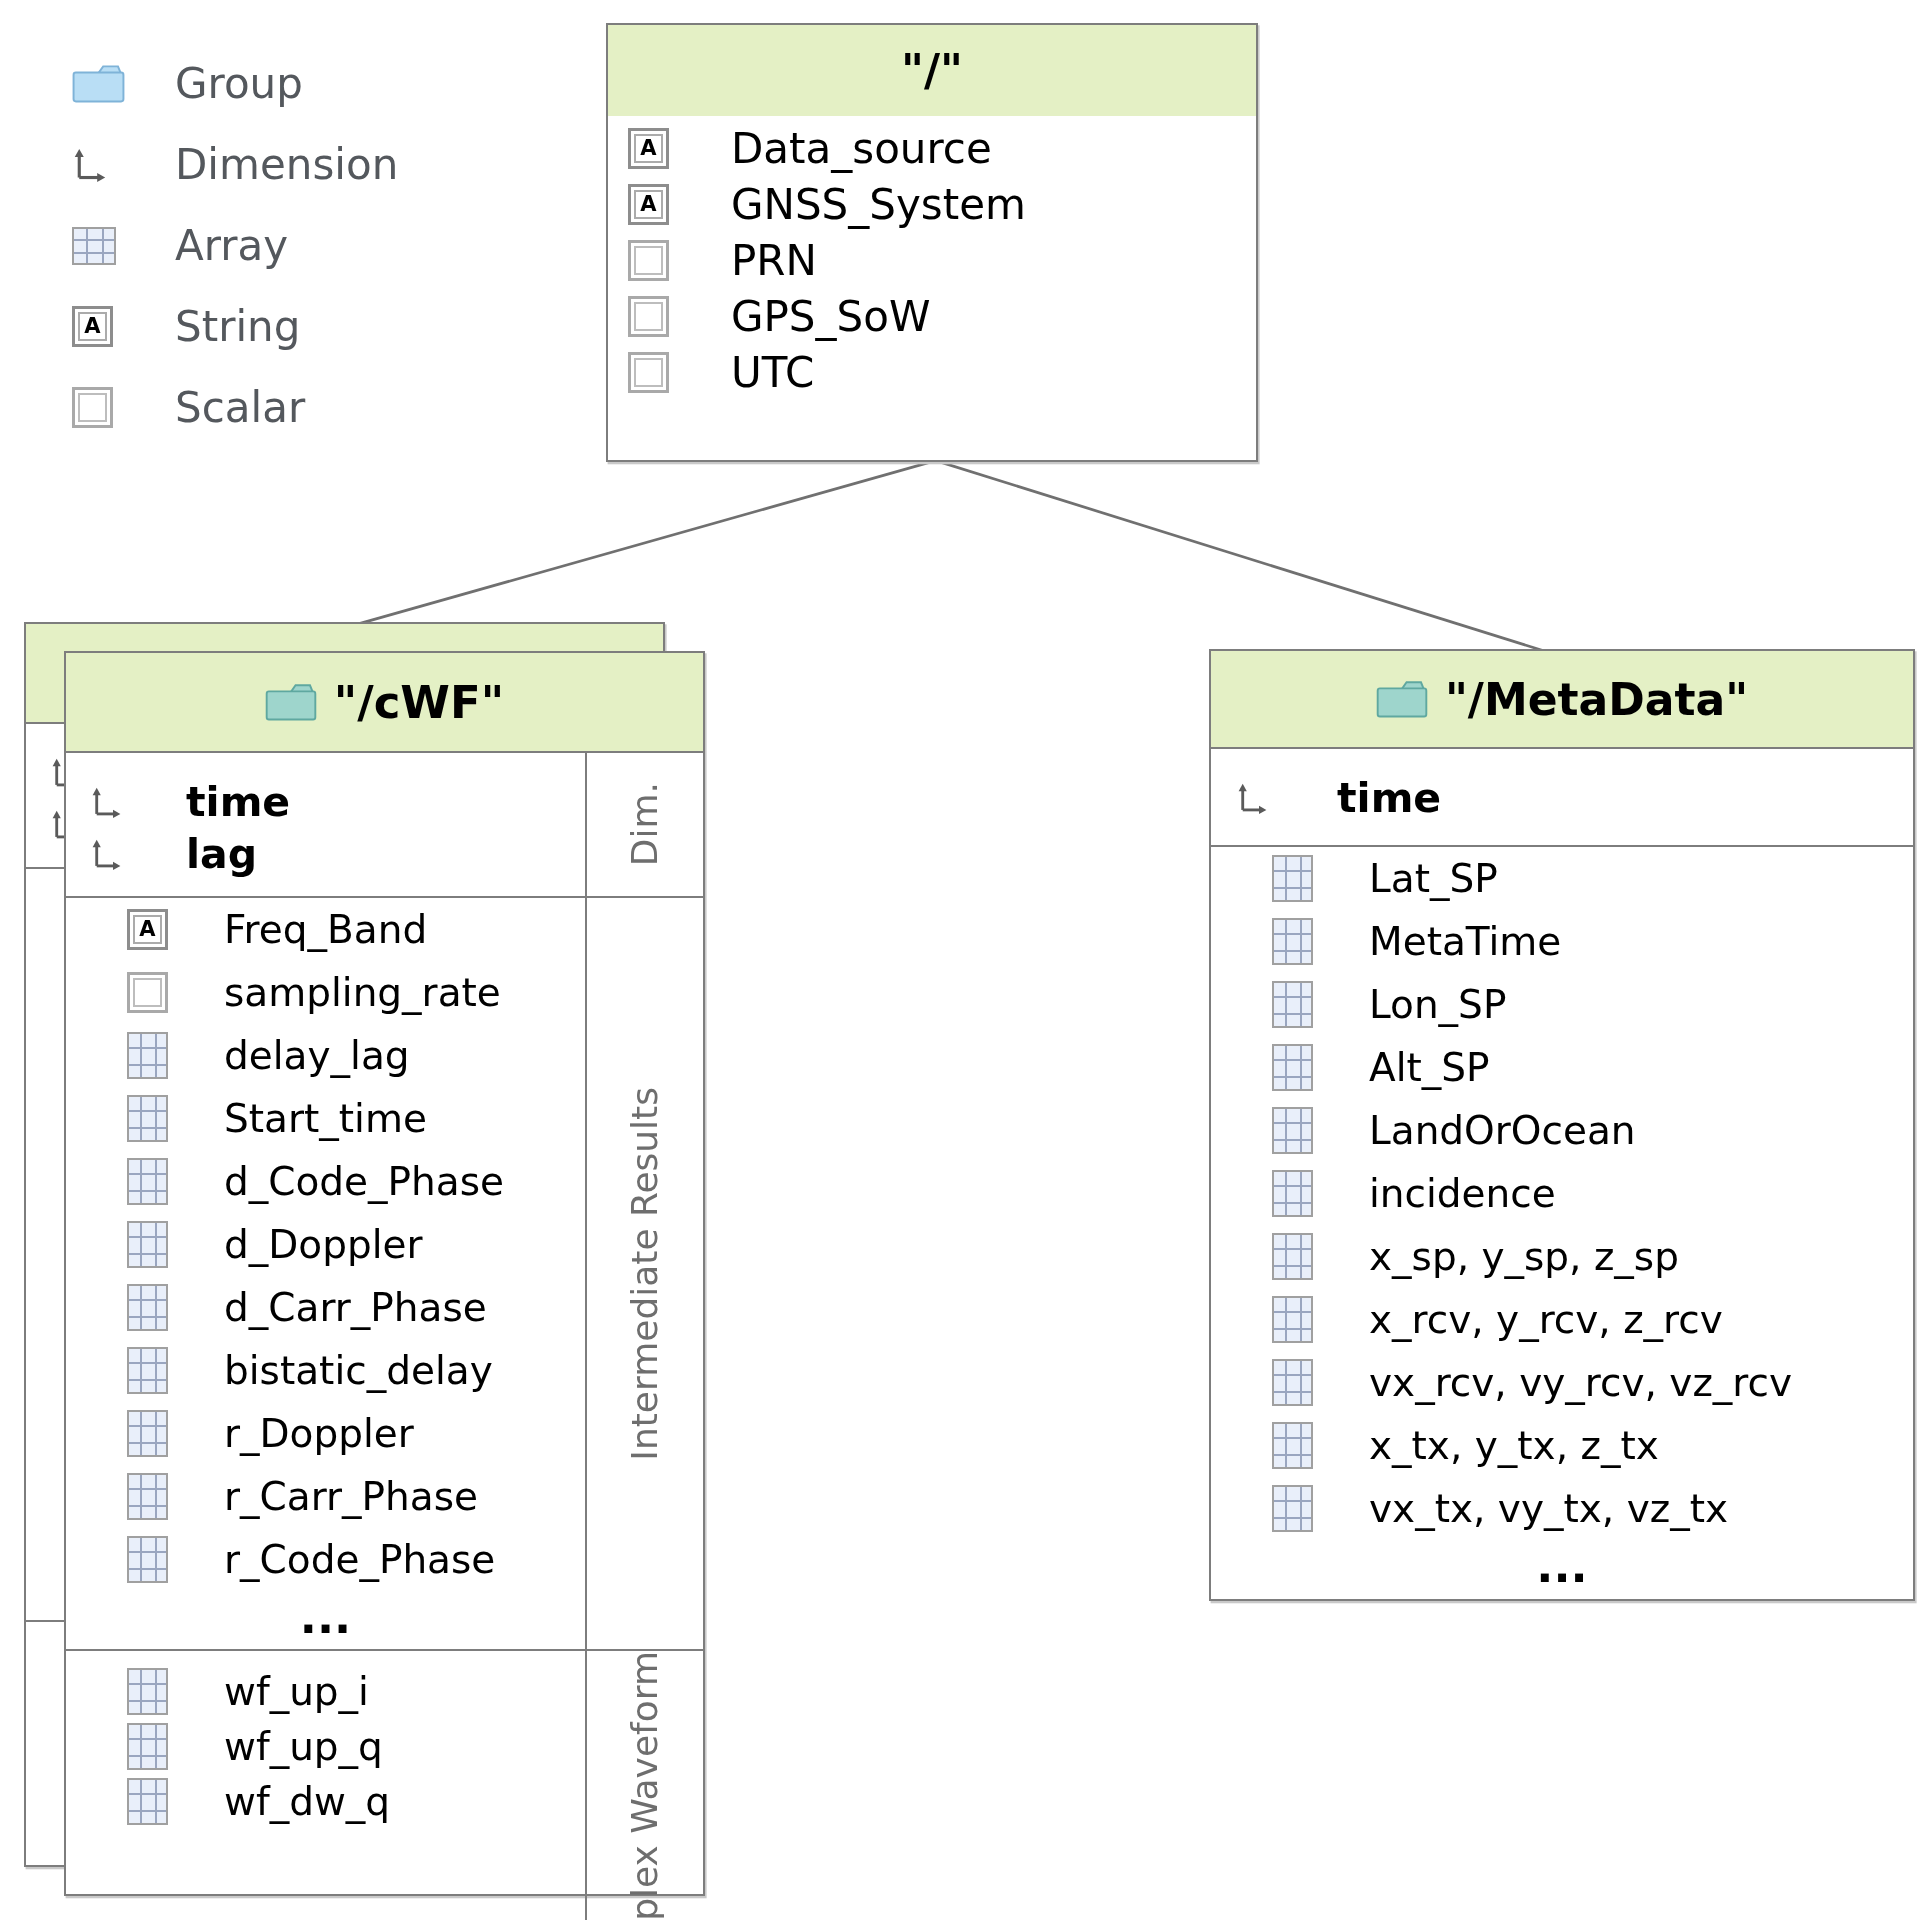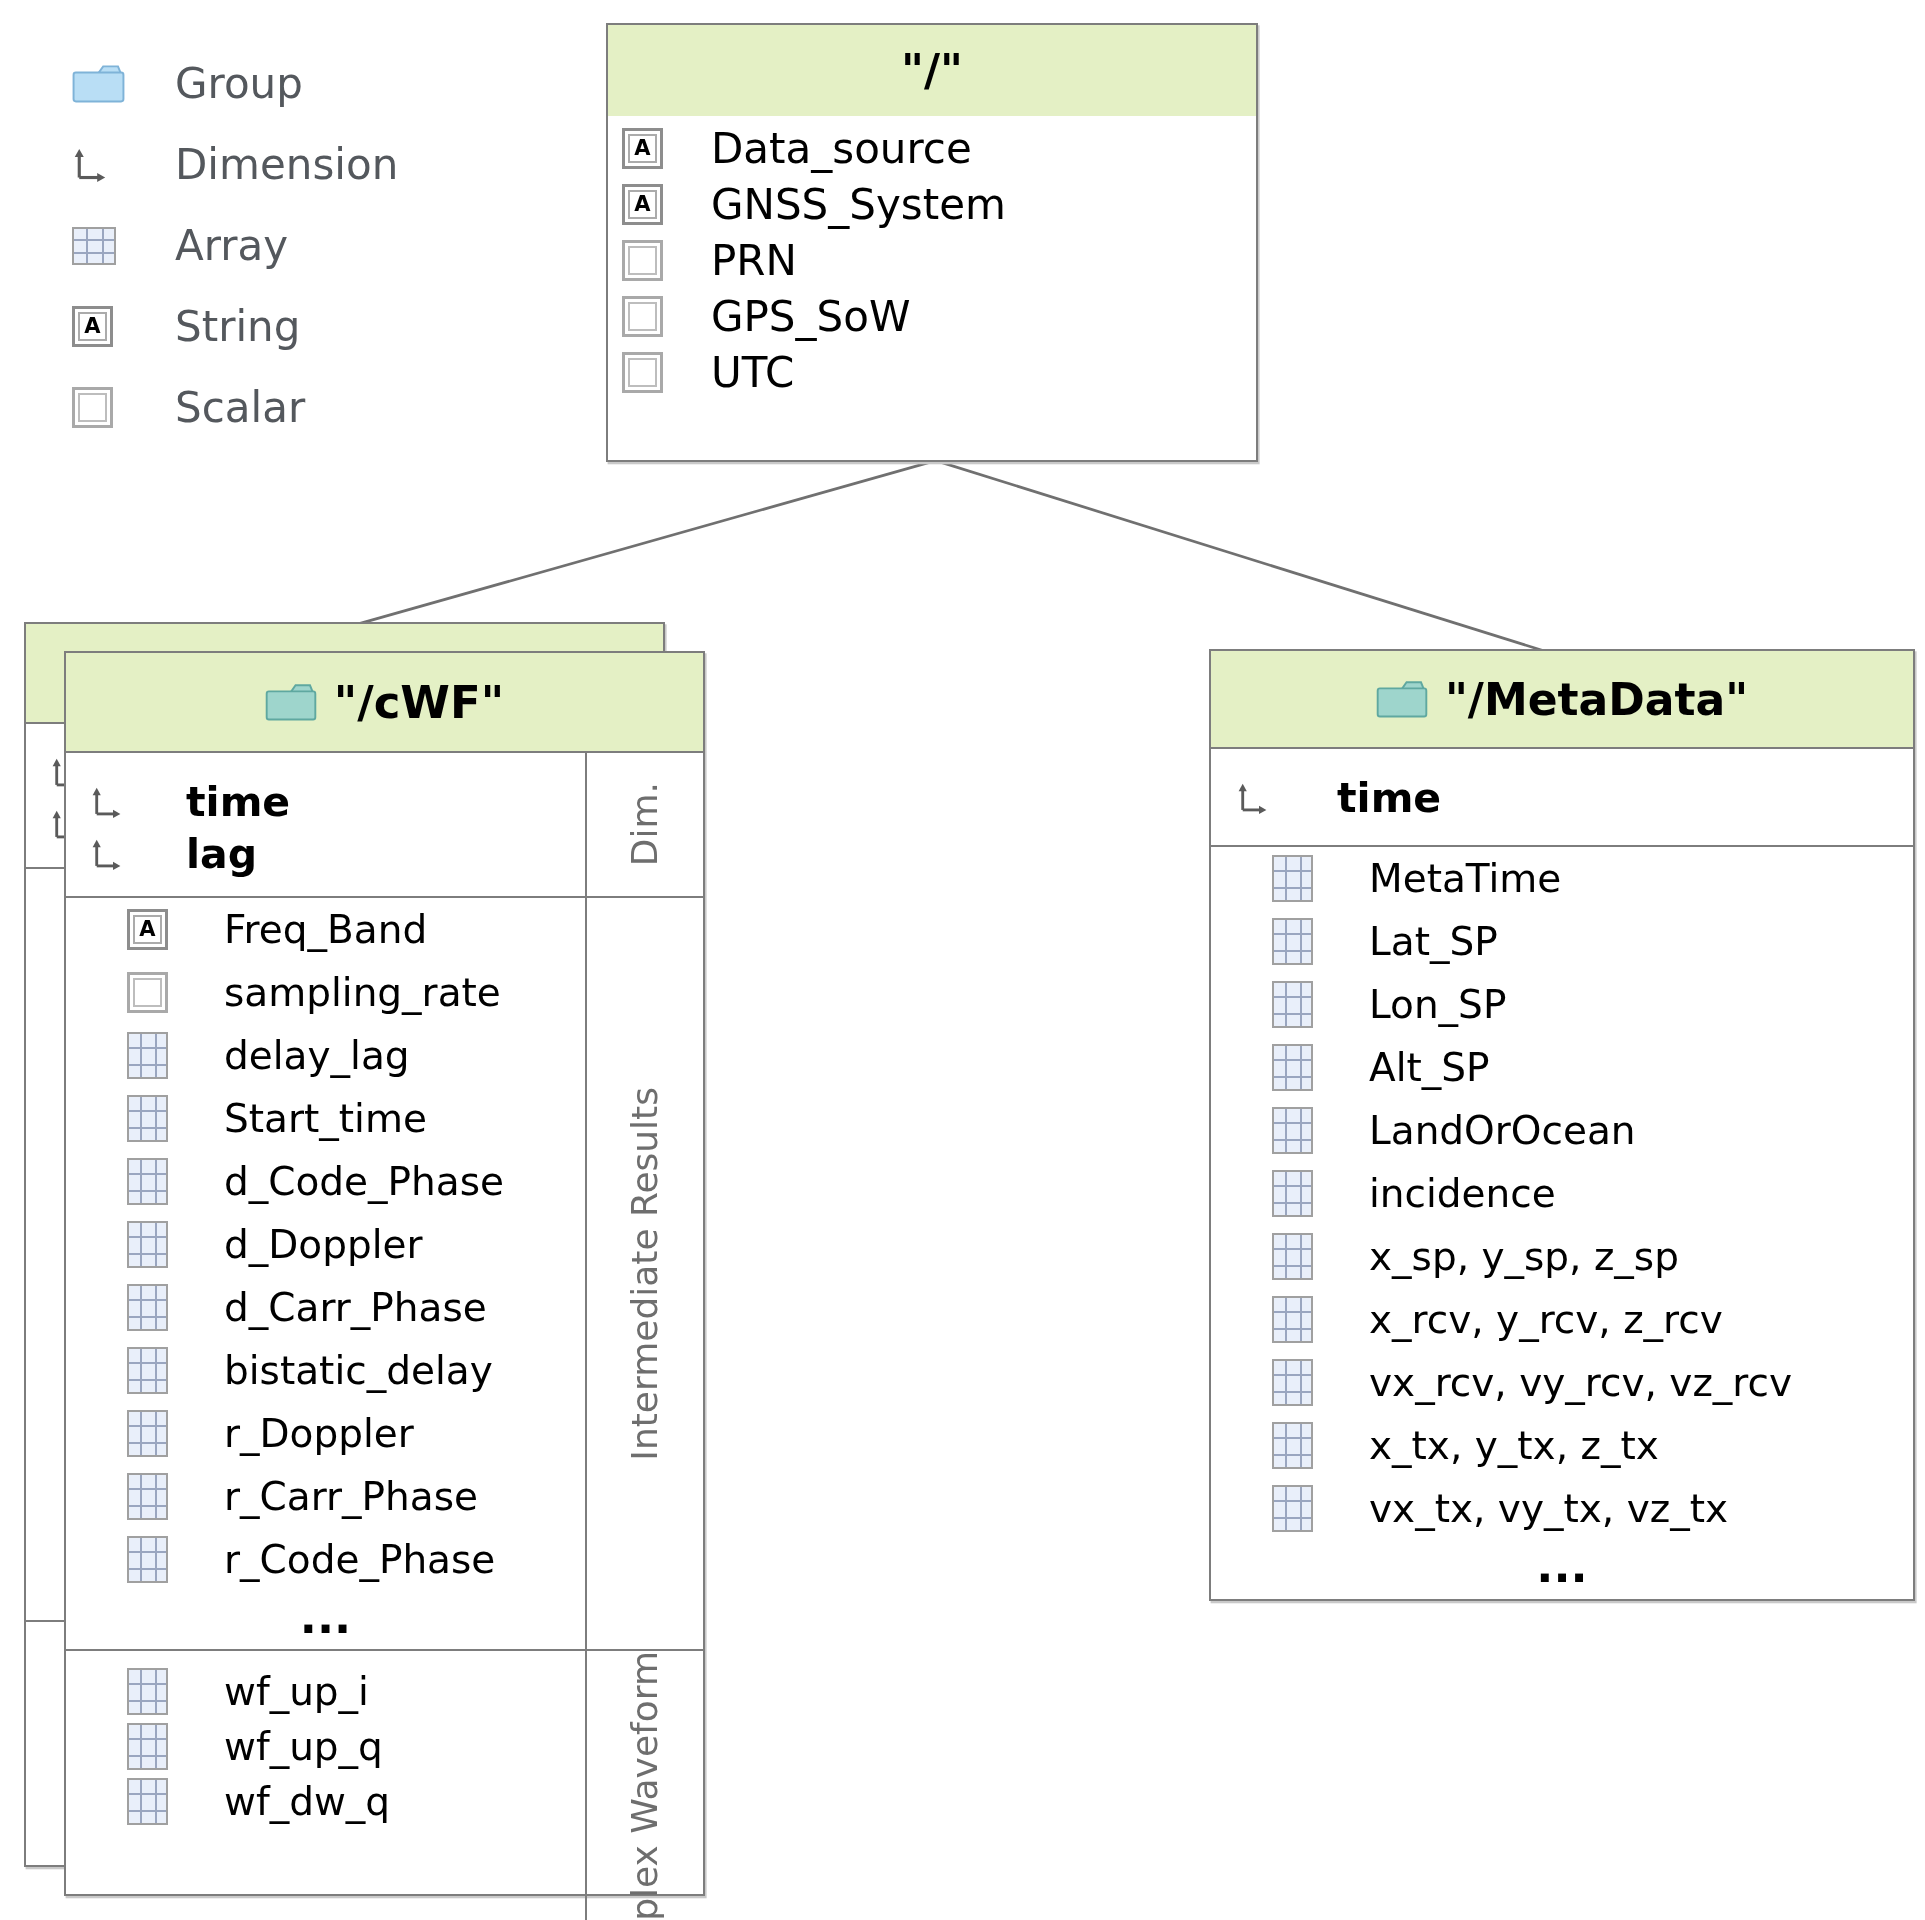--- a/index.html
+++ b/index.html
@@ -64,21 +64,21 @@
   .sec-dim-cwf .main,.sec-dim-md .main{padding-top:23px;}
   .sec-wf .main{padding-top:12.5px;}
   
   .drow{height:52px;display:flex;align-items:center;padding-left:24px;gap:63px;
         font-weight:bold;font-size:41px;flex-shrink:0;}
   .card-md .drow{gap:68px;padding-left:25px;}
   .irow{height:63px;display:flex;align-items:center;padding-left:61px;gap:56px;
         font-size:39px;flex-shrink:0;white-space:nowrap;}
   .wrow{height:55px;display:flex;align-items:center;padding-left:61px;gap:56px;
         font-size:39px;flex-shrink:0;}
-  .rrow{height:56px;display:flex;align-items:center;padding-left:14px;gap:48px;
+  .rrow{height:56px;display:flex;align-items:center;padding-left:20px;gap:62px;
         font-size:42px;flex-shrink:0;}
   .root-items{display:flex;flex-direction:column;padding-top:4.7px;}
   .ellipsis-row{flex:1;display:flex;align-items:center;justify-content:center;
                 font-weight:bold;font-size:45px;padding-bottom:9.4px;}
   
   .folder{width:52px;height:38px;flex-shrink:0;}
   .folder .ftab,.folder .fbody{stroke-width:2.5;}
   .folder-teal .ftab,.folder-teal .fbody{fill:var(--folder-teal-fill);stroke:var(--folder-teal-stroke);}
   .folder-blue .ftab,.folder-blue .fbody{fill:var(--folder-blue-fill);stroke:var(--folder-blue-stroke);}
   .folder-legend{width:53px;height:39px;}
@@ -358,28 +358,28 @@
           </svg>
           <span>time</span>
         </div>
       </div>
     </div>
 
     <div class="sec sec-items-md">
       <div class="main">
         <div class="irow">
           <span class="aicon"></span>
+          <span>Lat_SP</span>
+        </div>
+        <div class="irow">
+          <span class="aicon"></span>
           <span>MetaTime</span>
         </div>
         <div class="irow">
           <span class="aicon"></span>
-          <span>Lat_SP</span>
-        </div>
-        <div class="irow">
-          <span class="aicon"></span>
           <span>Lon_SP</span>
         </div>
         <div class="irow">
           <span class="aicon"></span>
           <span>Alt_SP</span>
         </div>
         <div class="irow">
           <span class="aicon"></span>
           <span>LandOrOcean</span>
         </div>

